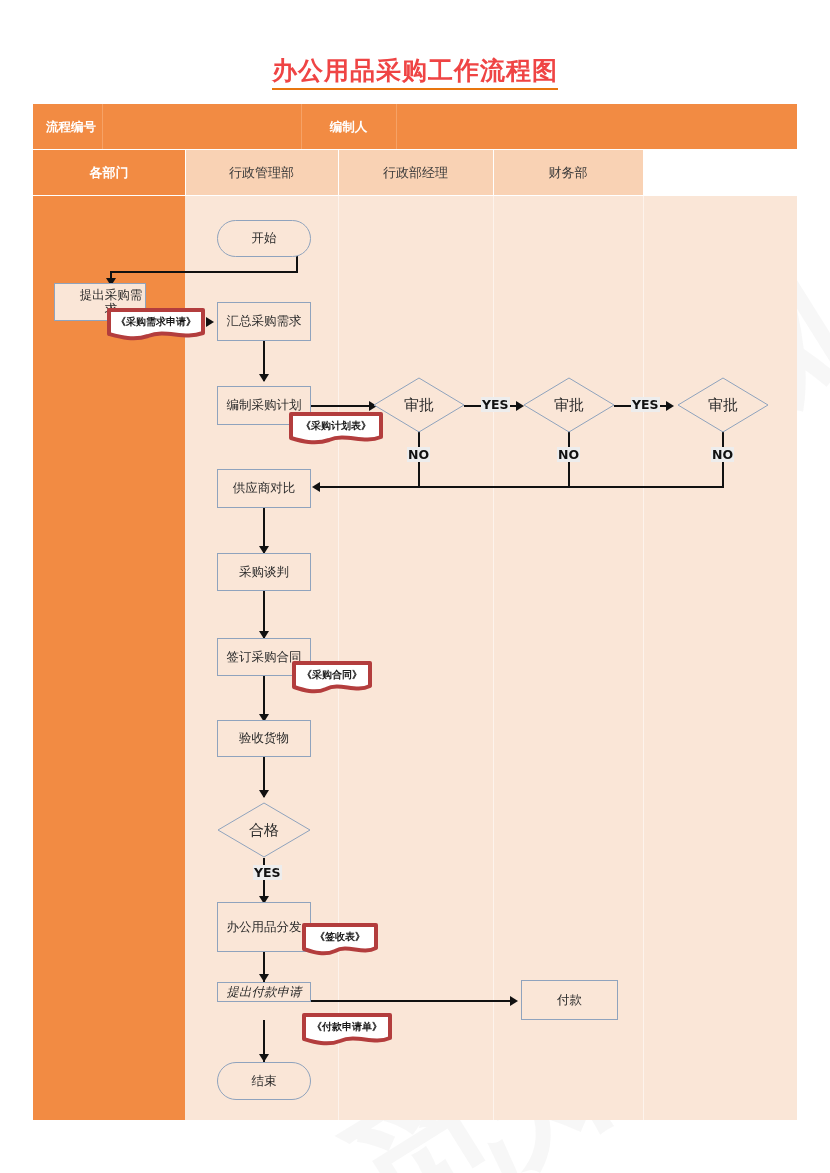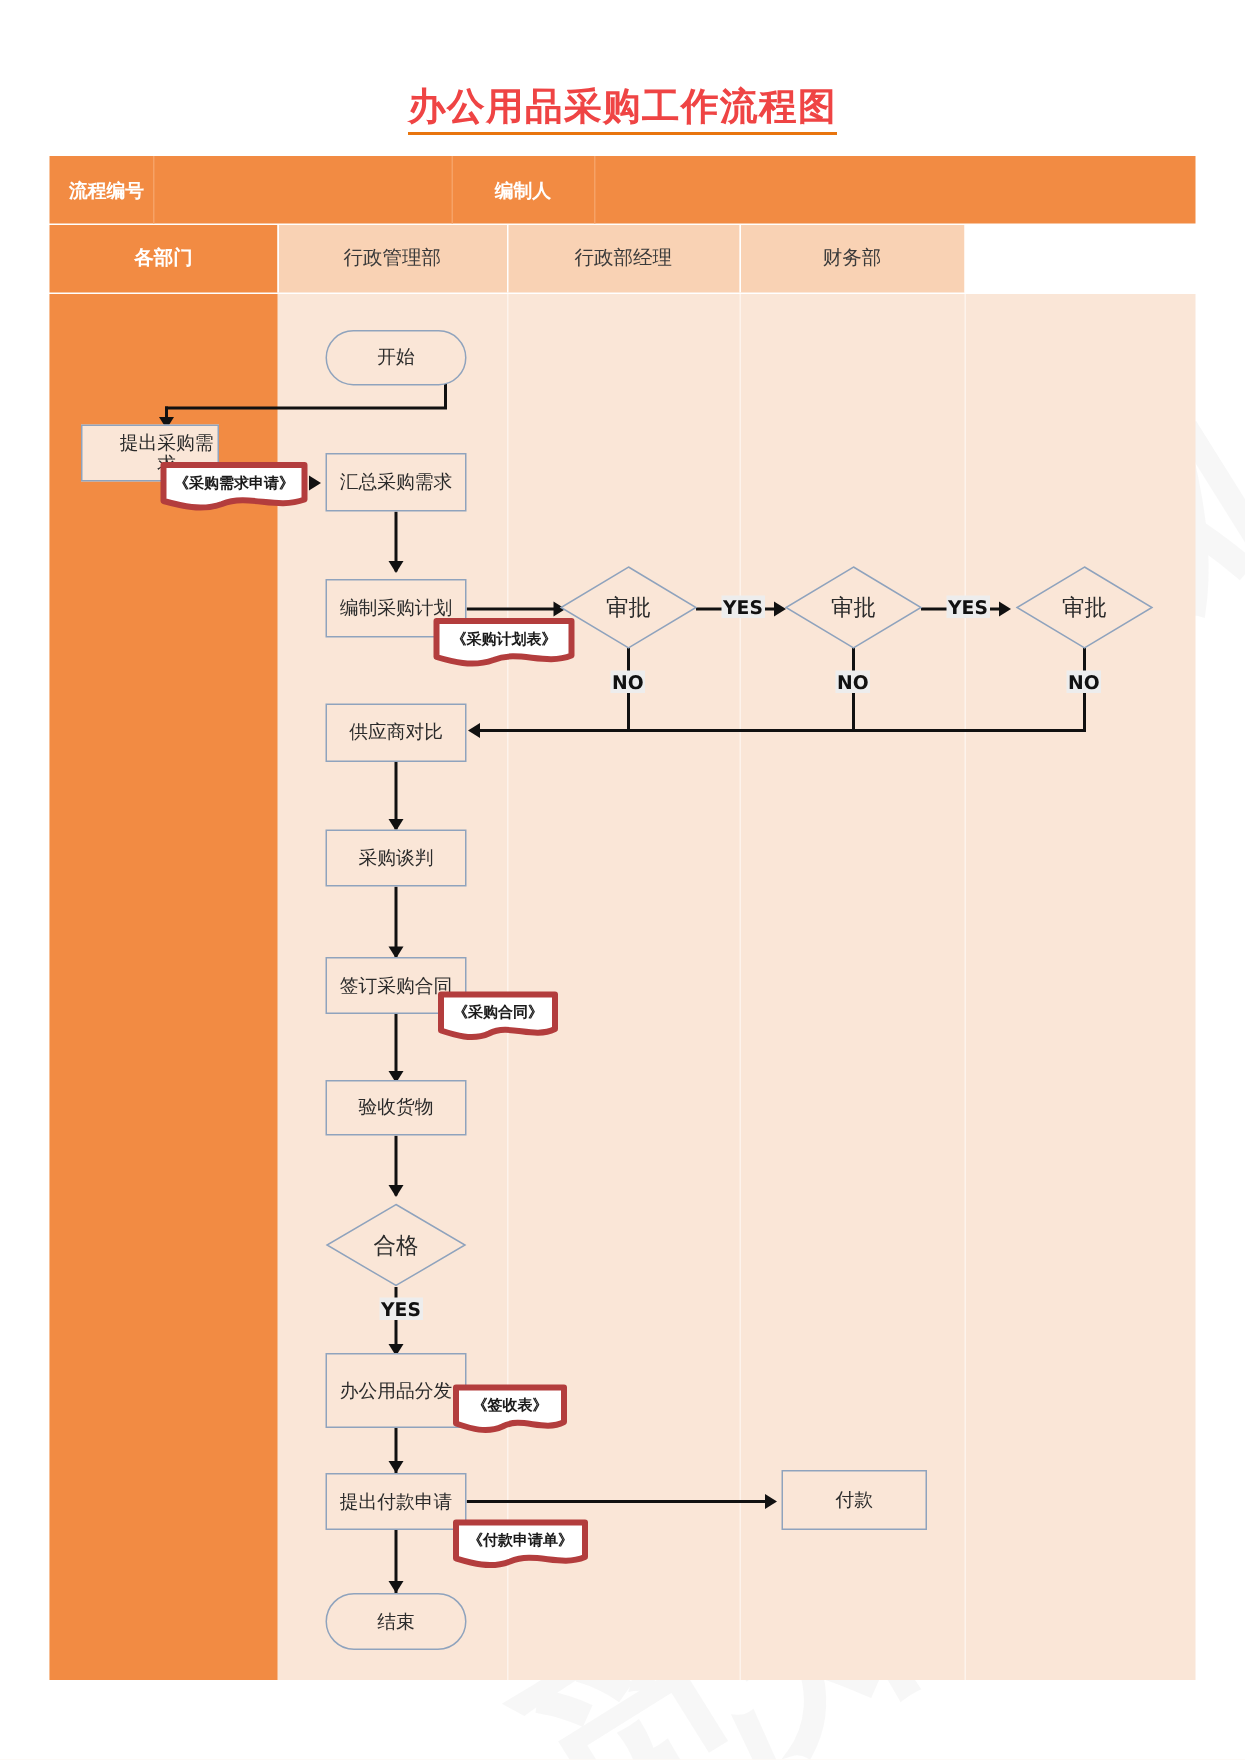--- a/index.html
+++ b/index.html
@@ -213,21 +213,21 @@
 
   <div class="diamond" style="left:217px;top:802px;width:94px;height:56px;">
     <svg width="94" height="56" viewBox="0 0 94 56">
         <polygon points="47,1 93,28 47,55 1,28" fill="#FAE6D7" stroke="#8FA3BD" stroke-width="1"></polygon>
       </svg>
     <div class="dlabel">合格</div>
   </div>
 
   <div class="shape proc" style="left:217px;top:902px;width:94px;height:50px;">办公用品分发</div>
 
-  <div class="shape proc" style="left:217px;top:982px;width:94px;height:38px;">提出付款申请</div>
+  <div class="shape proc" style="left:217px;top:982px;width:94px;height:20px;font-style:italic;">提出付款申请</div>
 
   <div class="shape proc" style="left:521px;top:980px;width:97px;height:40px;">付款</div>
 
   <div class="shape term" style="left:217px;top:1062px;width:94px;height:38px;">结束</div>
 
   <div class="doc" style="left:106px;top:307px;width:100px;height:36px;">
     <svg width="100" height="36" viewBox="0 0 100 36">
       <path d="M3,3 H97 V26 C78,33 60,22 42,29 C28,34 14,30 3,27 Z" fill="#ffffff" stroke="#B33D3D" stroke-width="4" stroke-linejoin="round"></path>
     </svg>
     <div class="dtxt">《采购需求申请》</div>

